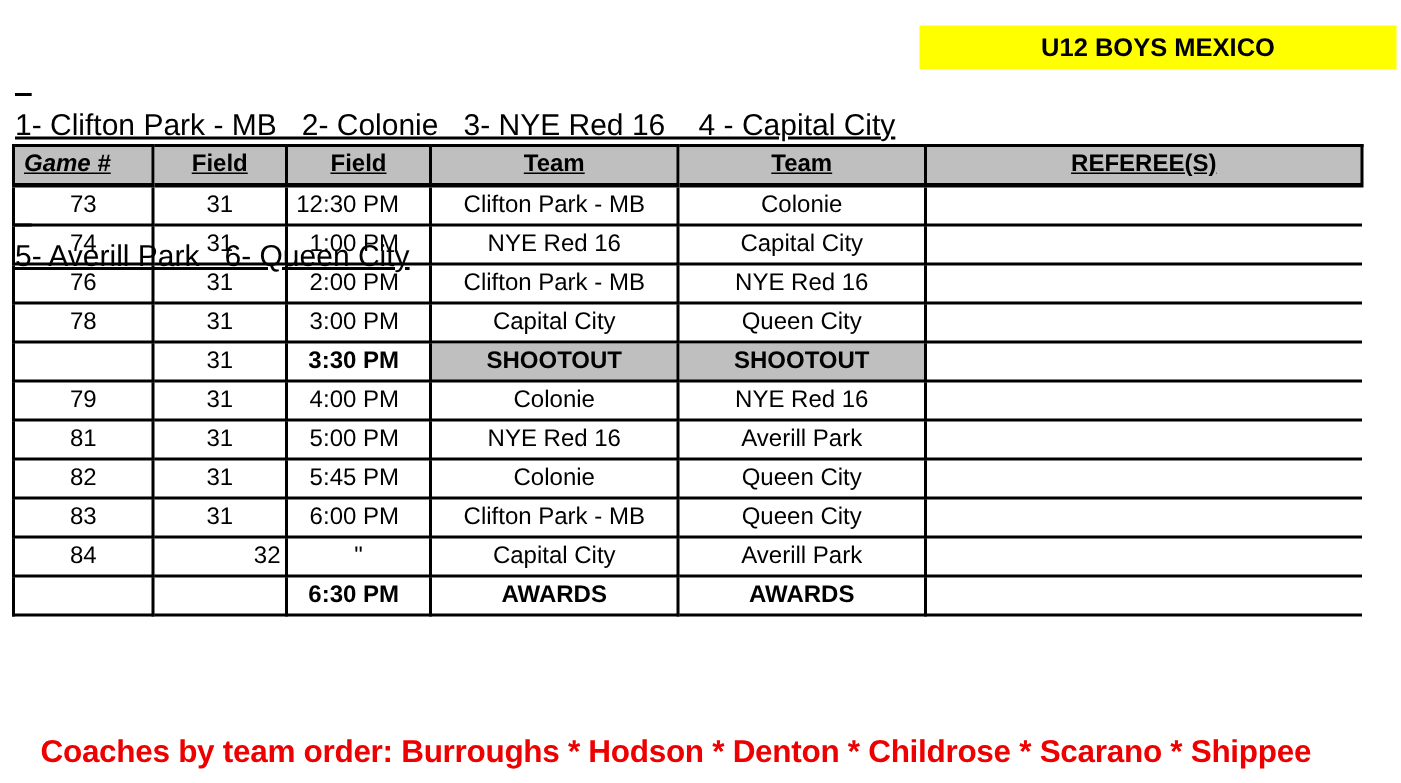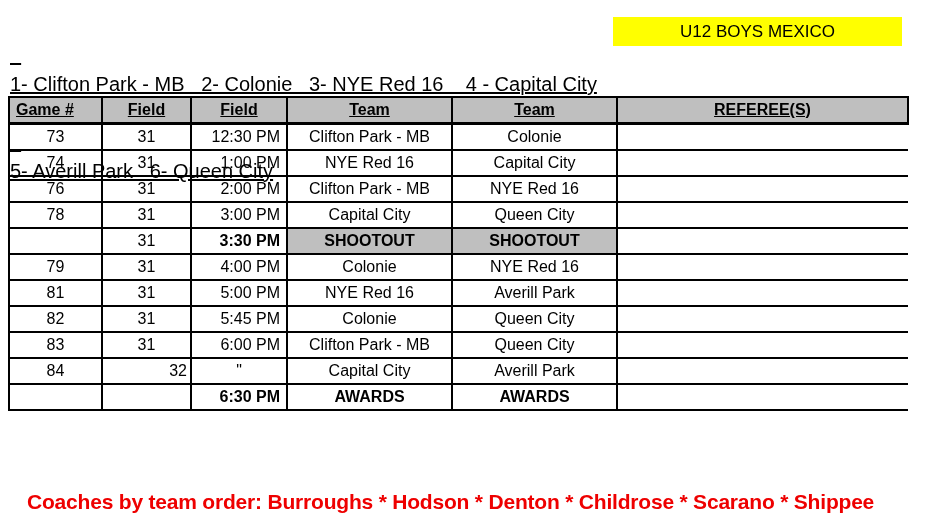--- a/index.html
+++ b/index.html
@@ -12,48 +12,48 @@
     overflow: hidden;
   }
   .legend {
     position: absolute; left: 10px; top: 12px;
     font-size: 20px; line-height: 29px;
     white-space: pre;
     text-decoration: underline;
   }
   .title-banner {
     position: absolute; left: 613px; top: 17px;
-    width: 289px; height: 29px;
+    width: 318px; height: 29px;
     background: var(--yellow, #ffff00);
-    font-size: 17px; font-weight: normal;
+    font-size: 17px; font-weight: bold;
     text-align: center; line-height: 29px;
   }
   table.sched {
     position: absolute; left: 8px; top: 96px;
     border-collapse: collapse; table-layout: fixed;
     font-size: 16px;
   }
   .sched th, .sched td {
     height: 24px; padding: 0;
     border: 2px solid var(--border, #000);
     white-space: nowrap; overflow: hidden;
     text-align: center; vertical-align: middle;
   }
   .sched th {
     background: var(--gray, #bfbfbf);
     font-weight: bold; text-decoration: underline;
     border-bottom: 3px solid var(--border, #000);
   }
   .sched th.c-game { text-align: left; padding-left: 6px; }
-  .col-game  { width: 85px; }
+  .col-game  { width: 85px; font-style: italic; }
   .col-field { width: 87px; }
   .col-time  { width: 94px; }
   .col-team  { width: 163px; }
   .col-ref   { width: 289px; }
-  .sched td.c-time { text-align: right; padding-right: 6px; }
+  .sched td.c-time { text-align: right; padding-right: 20px; }
   .sched td.c-time.center { text-align: center; padding-right: 0; }
   .sched td.c-field.right { text-align: right; padding-right: 3px; }
   .sched td.c-ref { border-right: none; }
   .sched td.bold { font-weight: bold; }
   .sched td.hl { background: var(--gray, #bfbfbf); }
   .coaches {
     position: absolute; left: 27px; top: 490px;
     font-size: 21px; font-weight: bold;
     color: var(--red, #ee0000);
     letter-spacing: -0.2px;

